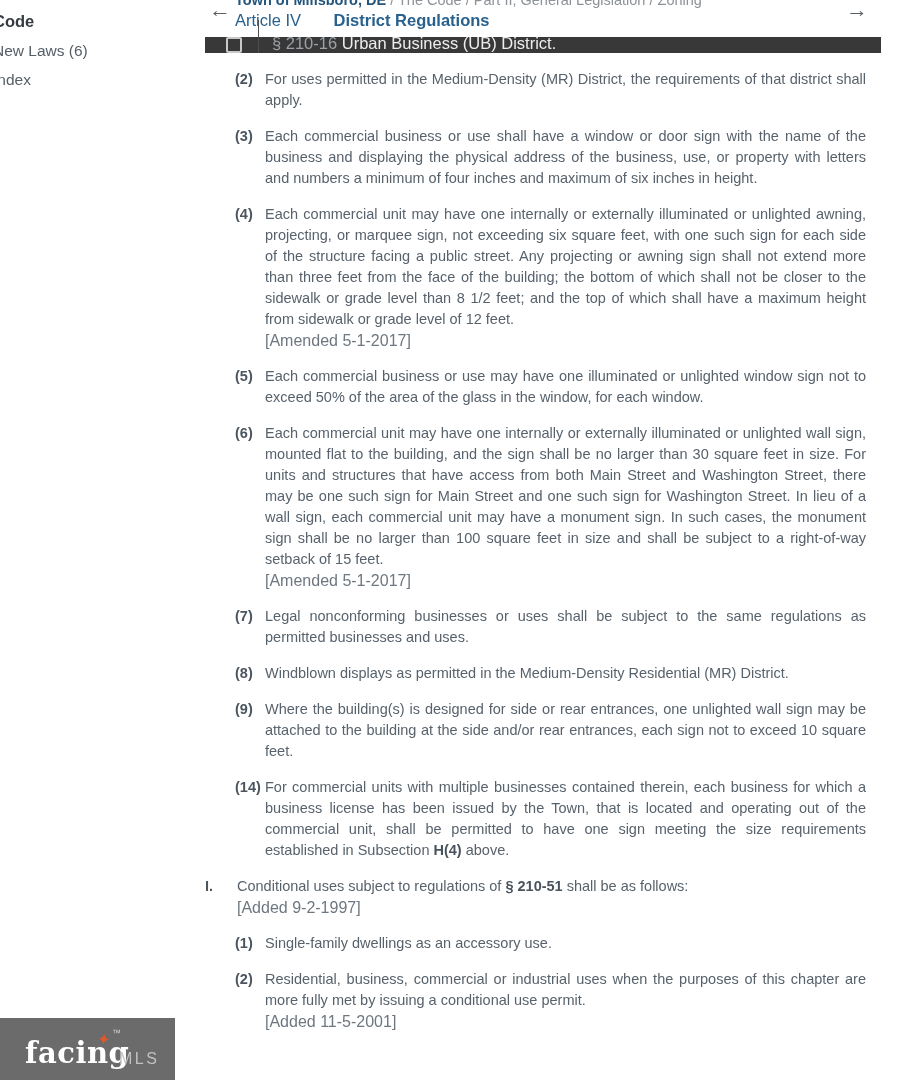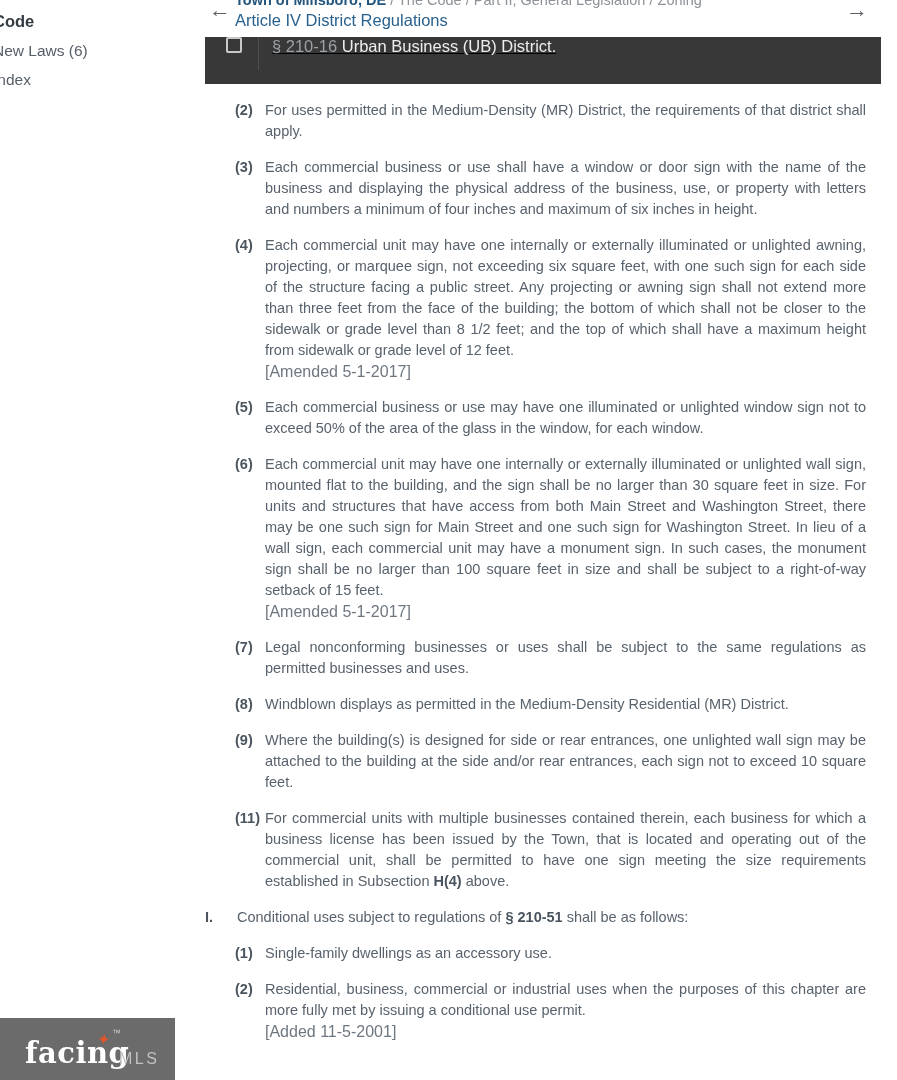--- a/index.html
+++ b/index.html
@@ -18,24 +18,24 @@
   .main { position:absolute; left:205px; top:0; width:676px; background:#fff; }
 
   .topbar { position:relative; height:37px; background:#fff; }
   .nav-arrow { position:absolute; top:-1px; font-size:22px; line-height:22px; color:#5a5f64; cursor:pointer; }
   .nav-arrow.left  { left:4px; }
   .nav-arrow.right { right:13px; }
   .breadcrumb { position:absolute; left:30px; top:-8px; font-size:14.5px; white-space:nowrap; }
   .bc-primary { color:#24557c; font-weight:bold; cursor:pointer; }
   .bc-rest    { color:#8d9298; }
   .article-line  { position:absolute; left:30px; top:11px; font-size:16.5px; color:#29618e; cursor:pointer; white-space:nowrap; }
-  .article-title { font-weight:normal; }
+  .article-title { font-weight:bold;margin-left:28px; }
 
   
-  .section-bar { position:relative; height:47px; background:#383838; display:flex; align-items:flex-start;text-decoration:underline; }
+  .section-bar { position:relative; height:16px; background:#383838; display:flex; align-items:flex-end; }
   .checkbox { width:16px; height:16px; border:2px solid #c9c9c9; border-radius:2px; margin-left:21px; flex:0 0 auto; cursor:pointer; }
   .bar-divider { width:1px; height:33px; background:#4e4e4e; margin-left:16px; flex:0 0 auto; }
   .section-title-wrap { margin-left:13px; font-size:16.5px; white-space:nowrap; }
   .sec-num   { color:#9ba1a6; }
   .sec-title { color:#ededed; }
 
   
   .content-list { padding:16px 15px 0 0; }
   .item { display:flex; margin-bottom:15px; }
   .item.level-2 { margin-left:30px; }
@@ -128,29 +128,30 @@
           <div class="item-text">Windblown displays as permitted in the Medium-Density Residential (MR) District.</div>
         </div>
       </div>
       <div class="item level-2">
         <span class="item-label">(9)</span>
         <div class="item-body">
           <div class="item-text">Where the building(s) is designed for side or rear entrances, one unlighted wall sign may be attached to the building at the side and/or rear entrances, each sign not to exceed 10 square feet.</div>
         </div>
       </div>
       <div class="item level-2">
-        <span class="item-label">(11)</span>
+        <span class="item-label">(14)</span>
         <div class="item-body">
           <div class="item-text">For commercial units with multiple businesses contained therein, each business for which a business license has been issued by the Town, that is located and operating out of the commercial unit, shall be permitted to have one sign meeting the size requirements established in Subsection <b>H(4)</b> above.</div>
         </div>
       </div>
       <div class="item level-1">
         <span class="item-label">I.</span>
         <div class="item-body">
           <div class="item-text">Conditional uses subject to regulations of <b>§ 210-51</b> shall be as follows:</div>
+          <div class="item-note">[Added 9-2-1997]</div>
         </div>
       </div>
       <div class="item level-2">
         <span class="item-label">(1)</span>
         <div class="item-body">
           <div class="item-text">Single-family dwellings as an accessory use.</div>
         </div>
       </div>
       <div class="item level-2">
         <span class="item-label">(2)</span>

